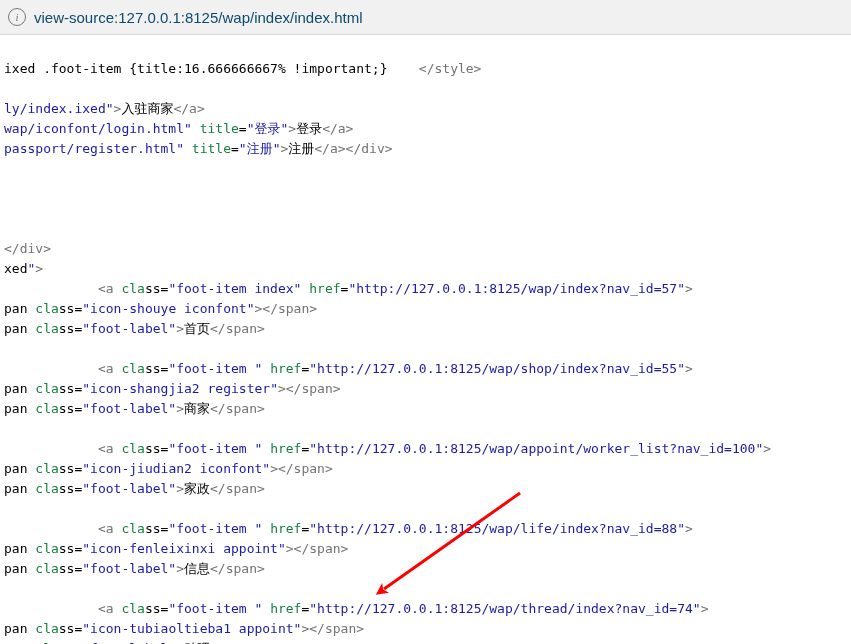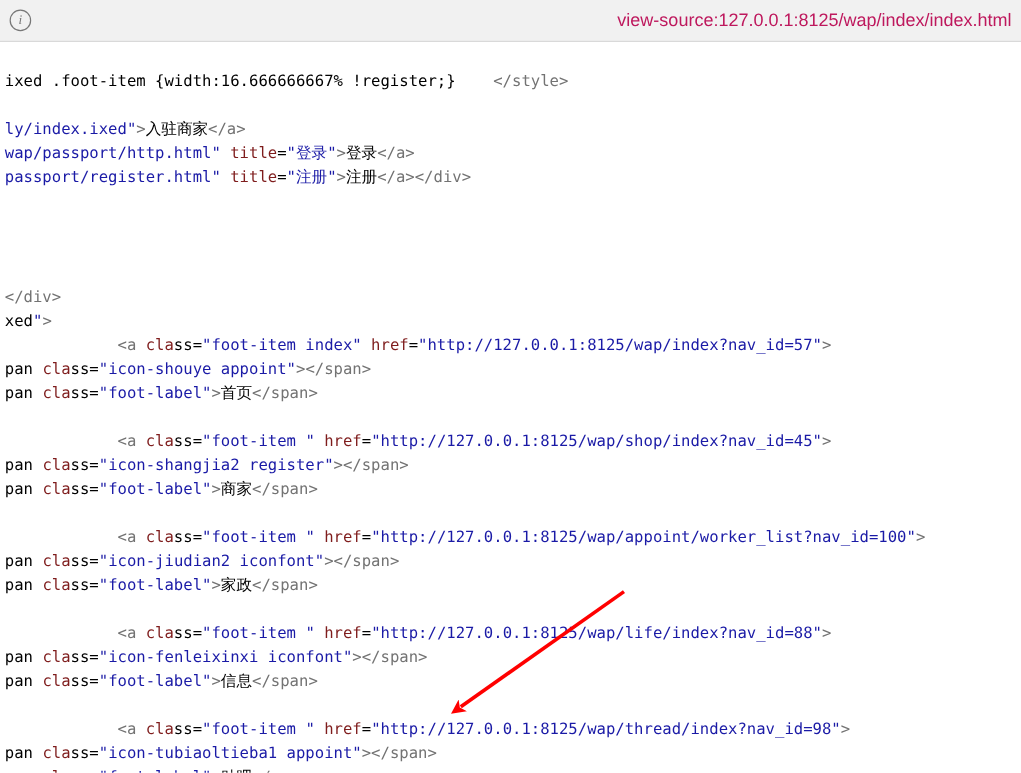--- a/index.html
+++ b/index.html
@@ -3,65 +3,65 @@
 <meta charset="utf-8">
 <style>
   html,body{margin:0;padding:0;width:851px;height:644px;background:#fff;
     font-family:Consolas,Menlo,Monaco,monospace;font-size:13px;color:#000;
     overflow:hidden;}
   .chrome-bar{display:flex;align-items:center;height:34px;
     background:#f1f1f1;border-bottom:1px solid #d9d9d9;padding:0 8px;gap:8px;}
   .info-icon{width:16px;height:16px;border:1px solid #777;border-radius:50%;
     display:flex;align-items:center;justify-content:center;color:#777;
     font-family:Georgia,serif;font-style:italic;font-size:11px;line-height:1;}
-  .addr{flex:1;color:#be185d;font-family:Arial,Helvetica,sans-serif;font-size:15px;text-align:right;}
+  .addr{flex:1;color:#0c4a6e;font-family:Arial,Helvetica,sans-serif;font-size:15px;}
   .src{padding:4px 4px 0 4px;line-height:20px;white-space:pre;position:relative;}
   .tag{color:#737373;}
-  .attr{color:#7f1d1d;}
+  .attr{color:#15803d;}
   .str{color:#1a1aa6;}
   .txt{color:#000;}
   .arrow{position:absolute;pointer-events:none;}
 </style>
 </head>
 <body>
 
 <div class="chrome-bar">
   <div class="info-icon">i</div>
   <div class="addr">view-source:127.0.0.1:8125/wap/index/index.html</div>
 </div>
 
 <div class="src">
-<span><span class="txt">ixed .foot-item {width:16.666666667% !register;}</span>    <span class="tag">&lt;/style&gt;</span></span>
+<span><span class="txt">ixed .foot-item {title:16.666666667% !important;}</span>    <span class="tag">&lt;/style&gt;</span></span>
 
 <span><span class="str">ly/index.ixed</span><span class="str">"</span><span class="tag">&gt;</span><span class="txt">入驻商家</span><span class="tag">&lt;/a&gt;</span></span>
-<span><span class="str">wap/passport/http.html</span><span class="str">"</span> <span class="attr">title</span>=<span class="str">"</span><span class="str">登录</span><span class="str">"</span><span class="tag">&gt;</span><span class="txt">登录</span><span class="tag">&lt;/a&gt;</span></span>
+<span><span class="str">wap/iconfont/login.html</span><span class="str">"</span> <span class="attr">title</span>=<span class="str">"</span><span class="str">登录</span><span class="str">"</span><span class="tag">&gt;</span><span class="txt">登录</span><span class="tag">&lt;/a&gt;</span></span>
 <span><span class="str">passport/register.html</span><span class="str">"</span> <span class="attr">title</span>=<span class="str">"</span><span class="str">注册</span><span class="str">"</span><span class="tag">&gt;</span><span class="txt">注册</span><span class="tag">&lt;/a&gt;&lt;/div&gt;</span></span>
 
 
 
 
 <span class="tag">&lt;/div&gt;</span>
 <span><span class="txt">xed</span><span class="str">"</span><span class="tag">&gt;</span></span>
 <span>            <span class="tag">&lt;a</span> <span class="attr">cla</span><span class="txt">ss</span>=<span class="str">"</span><span class="str">foot-item index</span><span class="str">"</span> <span class="attr">href</span>=<span class="str">"</span><span class="str">http://127.0.0.1:8125/wap/index?nav_id=57</span><span class="str">"</span><span class="tag">&gt;</span></span>
-<span><span class="txt">pan </span><span class="attr">cla</span><span class="txt">ss</span>=<span class="str">"</span><span class="str">icon-shouye appoint</span><span class="str">"</span><span class="tag">&gt;&lt;/span&gt;</span></span>
+<span><span class="txt">pan </span><span class="attr">cla</span><span class="txt">ss</span>=<span class="str">"</span><span class="str">icon-shouye iconfont</span><span class="str">"</span><span class="tag">&gt;&lt;/span&gt;</span></span>
 <span><span class="txt">pan </span><span class="attr">cla</span><span class="txt">ss</span>=<span class="str">"foot-label"</span><span class="tag">&gt;</span><span class="txt">首页</span><span class="tag">&lt;/span&gt;</span></span>
 
-<span>            <span class="tag">&lt;a</span> <span class="attr">cla</span><span class="txt">ss</span>=<span class="str">"</span><span class="str">foot-item </span><span class="str">"</span> <span class="attr">href</span>=<span class="str">"</span><span class="str">http://127.0.0.1:8125/wap/shop/index?nav_id=45</span><span class="str">"</span><span class="tag">&gt;</span></span>
+<span>            <span class="tag">&lt;a</span> <span class="attr">cla</span><span class="txt">ss</span>=<span class="str">"</span><span class="str">foot-item </span><span class="str">"</span> <span class="attr">href</span>=<span class="str">"</span><span class="str">http://127.0.0.1:8125/wap/shop/index?nav_id=55</span><span class="str">"</span><span class="tag">&gt;</span></span>
 <span><span class="txt">pan </span><span class="attr">cla</span><span class="txt">ss</span>=<span class="str">"</span><span class="str">icon-shangjia2 register</span><span class="str">"</span><span class="tag">&gt;&lt;/span&gt;</span></span>
 <span><span class="txt">pan </span><span class="attr">cla</span><span class="txt">ss</span>=<span class="str">"foot-label"</span><span class="tag">&gt;</span><span class="txt">商家</span><span class="tag">&lt;/span&gt;</span></span>
 
 <span>            <span class="tag">&lt;a</span> <span class="attr">cla</span><span class="txt">ss</span>=<span class="str">"</span><span class="str">foot-item </span><span class="str">"</span> <span class="attr">href</span>=<span class="str">"</span><span class="str">http://127.0.0.1:8125/wap/appoint/worker_list?nav_id=100</span><span class="str">"</span><span class="tag">&gt;</span></span>
 <span><span class="txt">pan </span><span class="attr">cla</span><span class="txt">ss</span>=<span class="str">"</span><span class="str">icon-jiudian2 iconfont</span><span class="str">"</span><span class="tag">&gt;&lt;/span&gt;</span></span>
 <span><span class="txt">pan </span><span class="attr">cla</span><span class="txt">ss</span>=<span class="str">"foot-label"</span><span class="tag">&gt;</span><span class="txt">家政</span><span class="tag">&lt;/span&gt;</span></span>
 
 <span>            <span class="tag">&lt;a</span> <span class="attr">cla</span><span class="txt">ss</span>=<span class="str">"</span><span class="str">foot-item </span><span class="str">"</span> <span class="attr">href</span>=<span class="str">"</span><span class="str">http://127.0.0.1:8125/wap/life/index?nav_id=88</span><span class="str">"</span><span class="tag">&gt;</span></span>
-<span><span class="txt">pan </span><span class="attr">cla</span><span class="txt">ss</span>=<span class="str">"</span><span class="str">icon-fenleixinxi iconfont</span><span class="str">"</span><span class="tag">&gt;&lt;/span&gt;</span></span>
+<span><span class="txt">pan </span><span class="attr">cla</span><span class="txt">ss</span>=<span class="str">"</span><span class="str">icon-fenleixinxi appoint</span><span class="str">"</span><span class="tag">&gt;&lt;/span&gt;</span></span>
 <span><span class="txt">pan </span><span class="attr">cla</span><span class="txt">ss</span>=<span class="str">"foot-label"</span><span class="tag">&gt;</span><span class="txt">信息</span><span class="tag">&lt;/span&gt;</span></span>
 
-<span>            <span class="tag">&lt;a</span> <span class="attr">cla</span><span class="txt">ss</span>=<span class="str">"</span><span class="str">foot-item </span><span class="str">"</span> <span class="attr">href</span>=<span class="str">"</span><span class="str">http://127.0.0.1:8125/wap/thread/index?nav_id=98</span><span class="str">"</span><span class="tag">&gt;</span></span>
+<span>            <span class="tag">&lt;a</span> <span class="attr">cla</span><span class="txt">ss</span>=<span class="str">"</span><span class="str">foot-item </span><span class="str">"</span> <span class="attr">href</span>=<span class="str">"</span><span class="str">http://127.0.0.1:8125/wap/thread/index?nav_id=74</span><span class="str">"</span><span class="tag">&gt;</span></span>
 <span><span class="txt">pan </span><span class="attr">cla</span><span class="txt">ss</span>=<span class="str">"</span><span class="str">icon-tubiaoltieba1 appoint</span><span class="str">"</span><span class="tag">&gt;&lt;/span&gt;</span></span>
 <span><span class="txt">pan </span><span class="attr">cla</span><span class="txt">ss</span>=<span class="str">"foot-label"</span><span class="tag">&gt;</span><span class="txt">贴吧</span><span class="tag">&lt;/span&gt;</span></span>
 
 
 
 
 
 <svg class="arrow" style="left:370px;top:450px;width:160px;height:120px;">
   <defs>
     <marker id="ah" markerWidth="12" markerHeight="12" refX="2" refY="6" orient="auto" markerUnits="userSpaceOnUse">

